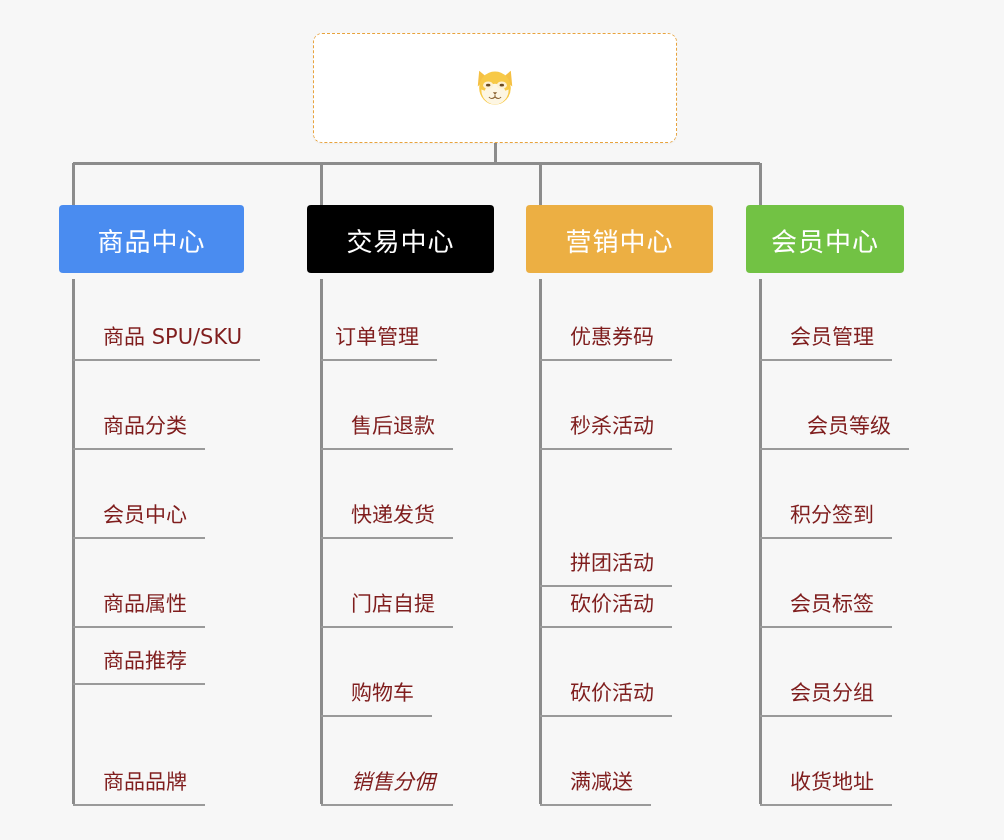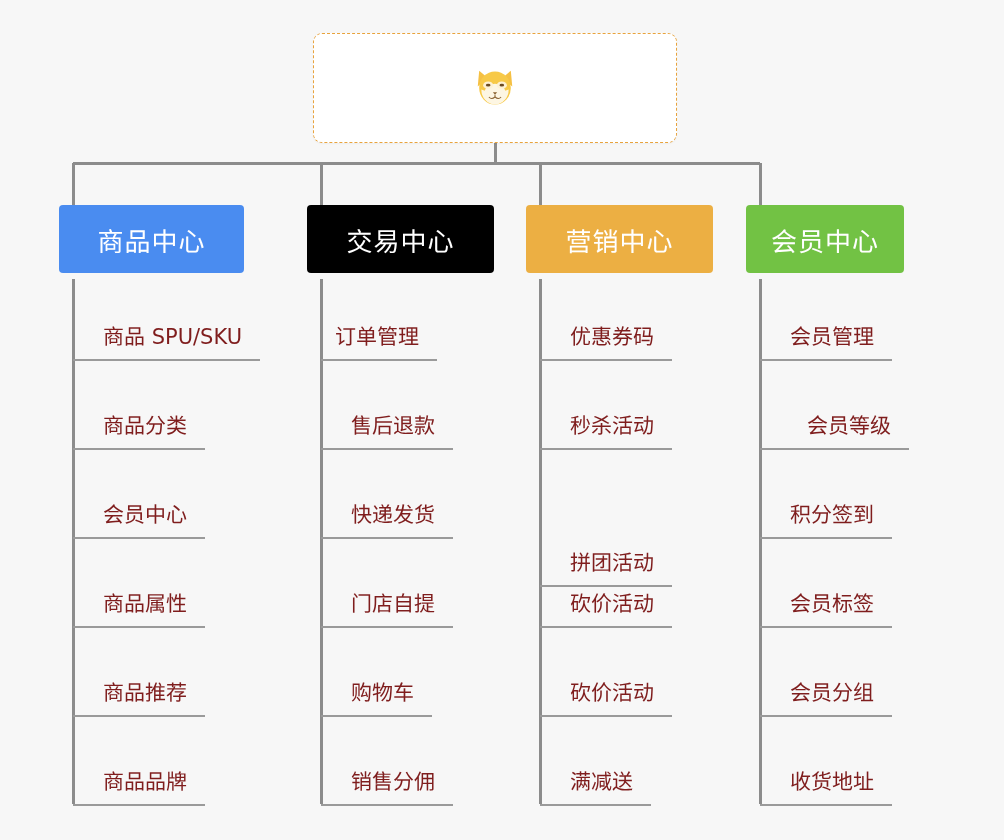--- a/index.html
+++ b/index.html
@@ -142,31 +142,31 @@
   </div>
 
   <div class="branch-column" id="branch-layer">
       <div class="category" style="left: 59px; top: 205px; width: 185px; background: rgb(74, 140, 240);">
         <span>商品中心</span>
       </div>
       <div class="leaf" style="left: 73px; top: 322px;"><span>商品 SPU/SKU</span></div>
       <div class="leaf" style="left: 73px; top: 411px;"><span>商品分类</span></div>
       <div class="leaf" style="left: 73px; top: 500px;"><span>会员中心</span></div>
       <div class="leaf" style="left: 73px; top: 589px;"><span>商品属性</span></div>
-      <div class="leaf" style="left: 73px; top: 678px;"><span>商品推荐</span></div>
+      <div class="leaf" style="left: 73px; top: 646px;"><span>商品推荐</span></div>
       <div class="leaf" style="left: 73px; top: 767px;"><span>商品品牌</span></div>
       <div class="category" style="left: 307px; top: 205px; width: 187px; background: #000000;">
         <span>交易中心</span>
       </div>
       <div class="leaf" style="left: 321px; top: 322px; padding-left: 14px;"><span>订单管理</span></div>
       <div class="leaf" style="left: 321px; top: 411px;"><span>售后退款</span></div>
       <div class="leaf" style="left: 321px; top: 500px;"><span>快递发货</span></div>
       <div class="leaf" style="left: 321px; top: 589px;"><span>门店自提</span></div>
       <div class="leaf" style="left: 321px; top: 678px;"><span>购物车</span></div>
-      <div class="leaf" style="left: 321px; top: 767px;"><span>销售分佣</span></div>
+      <div class="leaf" style="left: 321px; top: 767px; font-style: italic;"><span>销售分佣</span></div>
       <div class="category" style="left: 526px; top: 205px; width: 187px; background: rgb(236, 175, 67);">
         <span>营销中心</span>
       </div>
       <div class="leaf" style="left: 540px; top: 322px;"><span>优惠券码</span></div>
       <div class="leaf" style="left: 540px; top: 411px;"><span>秒杀活动</span></div>
       <div class="leaf" style="left: 540px; top: 500px; margin-top: 48px;"><span>拼团活动</span></div>
       <div class="leaf" style="left: 540px; top: 589px;"><span>砍价活动</span></div>
       <div class="leaf" style="left: 540px; top: 678px;"><span>砍价活动</span></div>
       <div class="leaf" style="left: 540px; top: 767px;"><span>满减送</span></div>
       <div class="category" style="left: 746px; top: 205px; width: 158px; background: rgb(114, 194, 68); text-align: right;">

